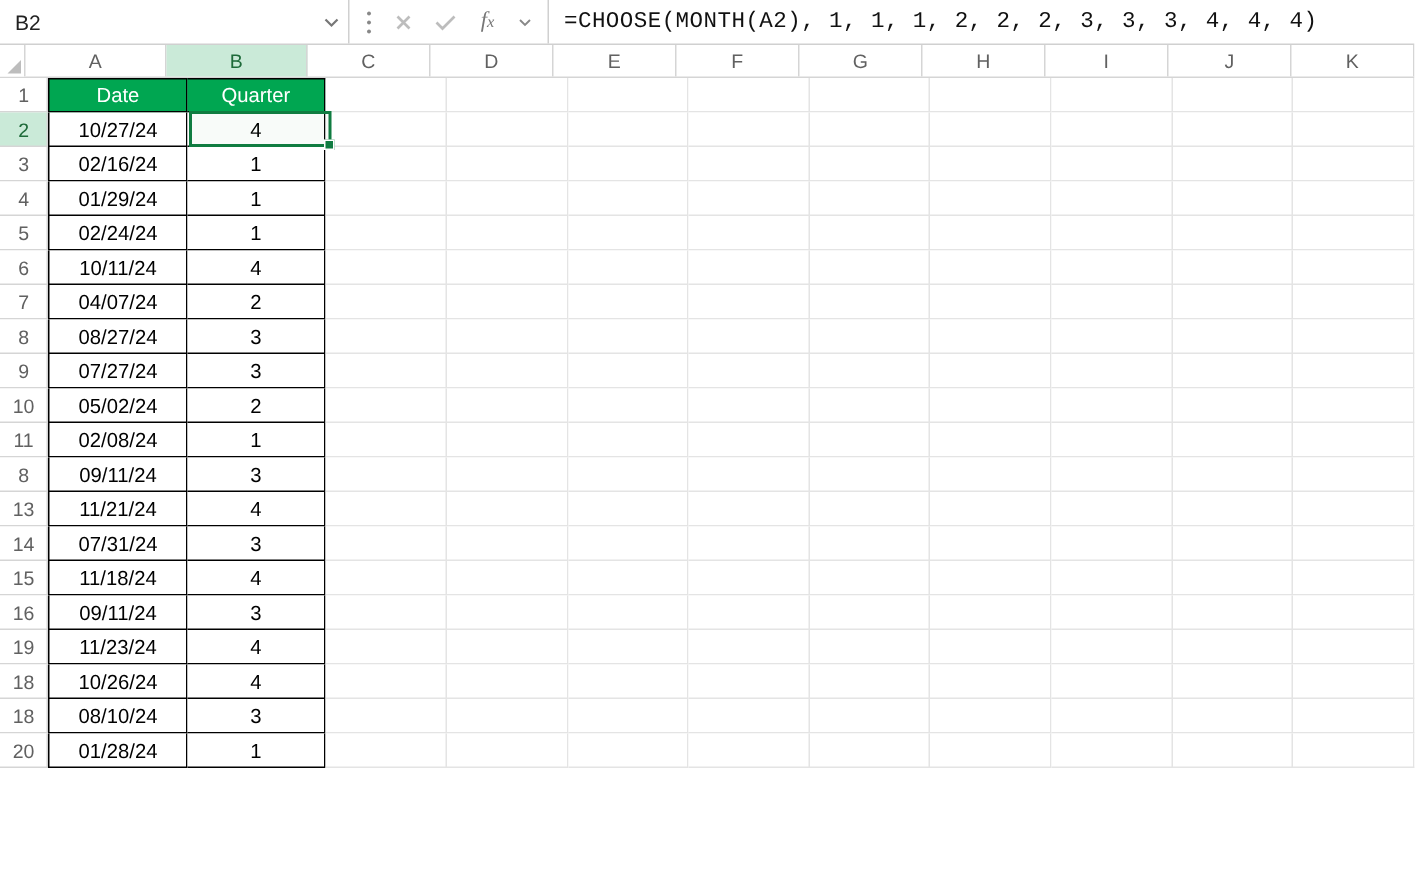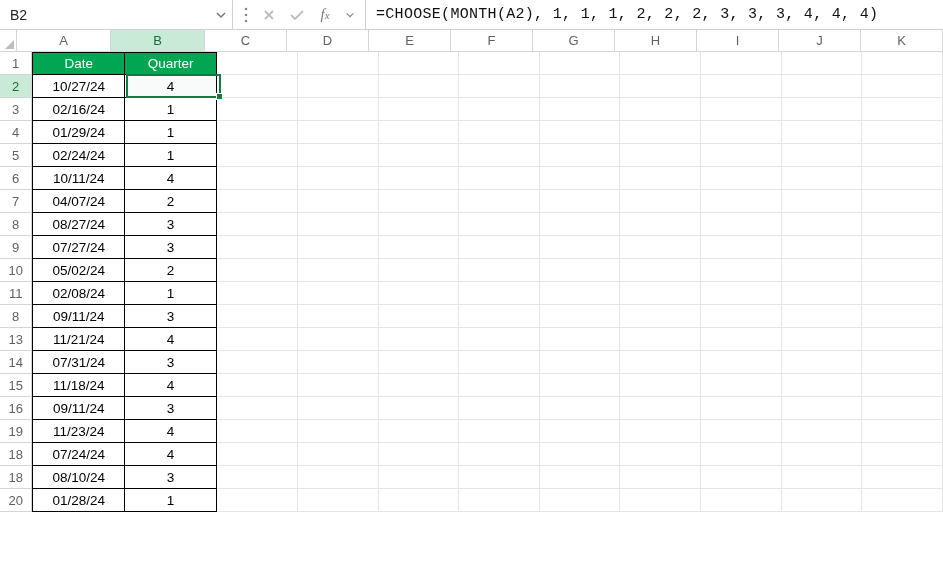--- a/index.html
+++ b/index.html
@@ -498,21 +498,21 @@
         <div class="cell plain w-rest"></div>
         <div class="cell plain w-rest"></div>
         <div class="cell plain w-rest"></div>
         <div class="cell plain w-rest"></div>
         <div class="cell plain w-rest"></div>
         <div class="cell plain w-rest"></div>
         <div class="cell plain w-rest"></div>
       </div>
       <div class="row">
         <div class="row-h">18</div>
-        <div class="data-cell w-a first-col">07/24/24</div>
+        <div class="data-cell w-a first-col">10/26/24</div>
         <div class="data-cell w-b">4</div>
         <div class="cell plain w-rest"></div>
         <div class="cell plain w-rest"></div>
         <div class="cell plain w-rest"></div>
         <div class="cell plain w-rest"></div>
         <div class="cell plain w-rest"></div>
         <div class="cell plain w-rest"></div>
         <div class="cell plain w-rest"></div>
         <div class="cell plain w-rest"></div>
         <div class="cell plain w-rest"></div>

